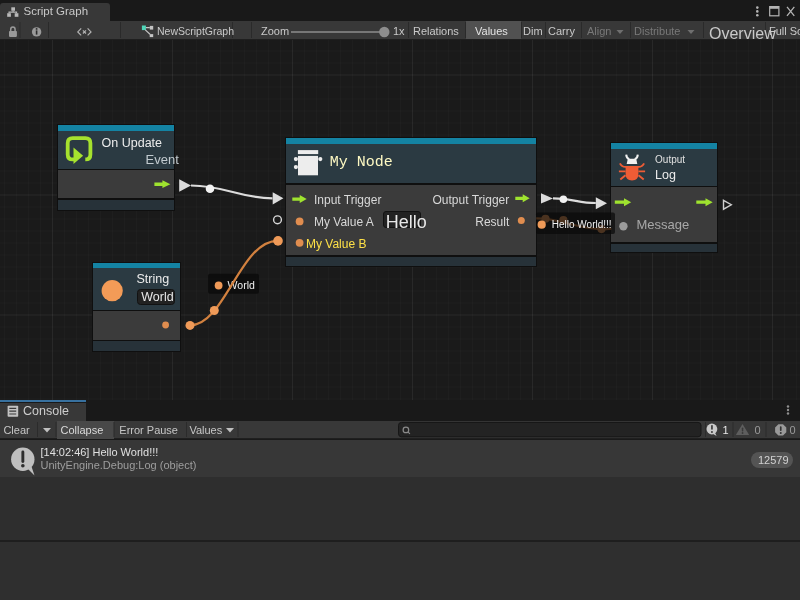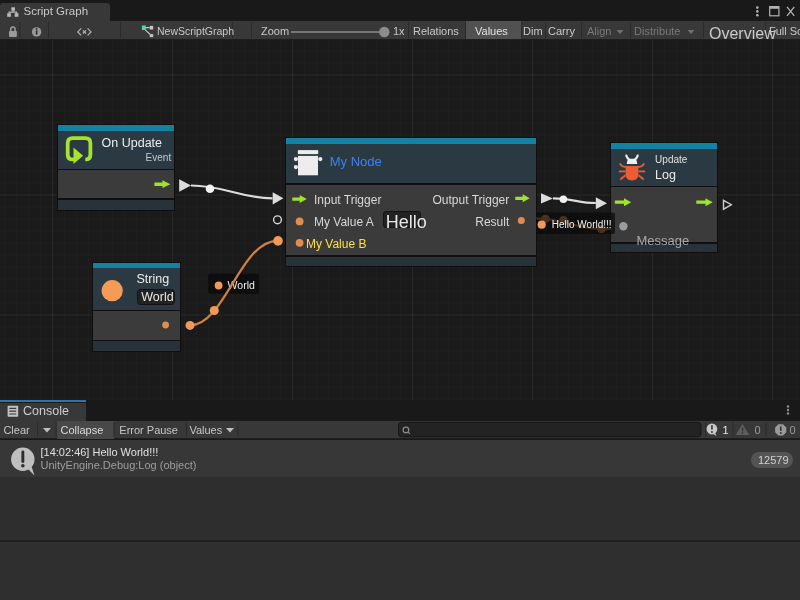--- a/index.html
+++ b/index.html
@@ -88,28 +88,28 @@
     linear-gradient(90deg, rgba(255,255,255,0.018) 1px, transparent 1px);
   background-size:120px 120px,120px 120px,12px 12px,12px 12px;
   background-position:0px 34.5px,52px 0px,0px 10.5px,4px 0px;"></div>
 
 <div class="abs" style="left:57px;top:124px;width:117.5px;height:87.4px;background:#0f0f0f;"></div>
 <div class="abs" style="left:58px;top:125px;width:115.5px;height:6px;background:#1483a3;"></div>
 <div class="abs" style="left:58px;top:131px;width:115.5px;height:38.3px;background:#2b3a42;"></div>
 <div class="abs" style="left:58px;top:170.3px;width:115.5px;height:28.1px;background:#3b3b3b;"></div>
 <div class="abs" style="left:58px;top:200.2px;width:115.5px;height:10.2px;background:#273239;"></div>
 <div class="t" style="left:101.6px;top:136.6px;font-size:12.5px;color:#ececec;">On Update</div>
-<div class="t" style="left:101.6px;top:153px;font-size:10px;color:#c2cacf;padding-left:44px;">Event</div>
+<div class="t" style="left:101.6px;top:153px;font-size:13px;color:#c2cacf;padding-left:44px;">Event</div>
 
 <div class="abs" style="left:285.3px;top:137px;width:251.9px;height:129.75px;background:#0f0f0f;"></div>
 <div class="abs" style="left:286.3px;top:138px;width:249.9px;height:6px;background:#1483a3;"></div>
 <div class="abs" style="left:286.3px;top:144px;width:249.9px;height:39px;background:#2b3a42;"></div>
 <div class="abs" style="left:286.3px;top:184.6px;width:249.9px;height:70.3px;background:#3b3b3b;"></div>
 <div class="abs" style="left:286.3px;top:257px;width:249.9px;height:8.8px;background:#273239;"></div>
-<div class="t" style="left:329.7px;top:155px;font-size:13px;color:#3b82f6;">My Node</div>
+<div class="t" style="left:329.7px;top:155px;font-size:15px;color:#fef9c3;font-family:Liberation Mono, monospace;">My Node</div>
 <div class="t" style="left:314px;top:194px;font-size:12px;color:#d8d8d8;">Input Trigger</div>
 <div class="t" style="left:314px;top:216px;font-size:12px;color:#d8d8d8;">My Value A</div>
 <div class="t" style="left:306px;top:238px;font-size:12px;color:#fde047;">My Value B</div>
 <div class="t" style="right:290.75px;top:193.7px;font-size:12px;color:#d8d8d8;">Output Trigger</div>
 <div class="t" style="right:290.75px;top:215.7px;font-size:12px;color:#d8d8d8;">Result</div>
 <div class="abs" style="left:382.5px;top:211.1px;width:38.4px;height:17.2px;background:#222222;border:1px solid #121212;border-radius:3px;box-sizing:border-box;"></div>
 <div class="t" style="left:385.8px;top:213.4px;font-size:18px;color:#e8e8e8;">Hello</div>
 
 <div class="abs" style="left:91.5px;top:262px;width:89.5px;height:90px;background:#0f0f0f;"></div>
 <div class="abs" style="left:92.5px;top:263px;width:87.5px;height:5px;background:#1483a3;"></div>
@@ -118,23 +118,23 @@
 <div class="abs" style="left:92.5px;top:341.2px;width:87.5px;height:9.8px;background:#273239;"></div>
 <div class="t" style="left:136.5px;top:272.8px;font-size:12.5px;color:#ececec;">String</div>
 <div class="abs" style="left:136.5px;top:288.5px;width:38.2px;height:16.9px;background:#222222;border:1px solid #121212;border-radius:3.5px;box-sizing:border-box;"></div>
 <div class="t" style="left:141.3px;top:290.6px;font-size:12.5px;color:#e8e8e8;">World</div>
 
 <div class="abs" style="left:610.4px;top:142px;width:107.5px;height:111.2px;background:#0f0f0f;"></div>
 <div class="abs" style="left:611.4px;top:143px;width:105.5px;height:5.7px;background:#1483a3;"></div>
 <div class="abs" style="left:611.4px;top:148.7px;width:105.5px;height:37.3px;background:#2b3a42;"></div>
 <div class="abs" style="left:611.4px;top:187.2px;width:105.5px;height:54.9px;background:#3b3b3b;"></div>
 <div class="abs" style="left:611.4px;top:243.6px;width:105.5px;height:8.6px;background:#273239;"></div>
-<div class="t" style="left:655.1px;top:155.3px;font-size:10px;color:#e0e0e0;">Update</div>
+<div class="t" style="left:655.1px;top:155.3px;font-size:10px;color:#e0e0e0;">Output</div>
 <div class="t" style="left:655.1px;top:168.5px;font-size:12.5px;color:#ececec;text-align:right;">Log</div>
-<div class="t" style="left:636.4px;top:218.4px;font-size:13px;color:#a8a8a8;margin-top:16px;">Message</div>
+<div class="t" style="left:636.4px;top:218.4px;font-size:13px;color:#a8a8a8;">Message</div>
 
 <svg class="abs" style="left:0;top:0;" width="800" height="400">
 
   <g stroke="#a6e22e" stroke-width="3.8" fill="none">
     <path d="M85.3 159.4 H85.4 Q90.4 159.4 90.4 154.4 V143.2 Q90.4 138.2 85.4 138.2 H72.7 Q67.7 138.2 67.7 143.2 V154.4 Q67.7 159.4 72.7 159.4 H74.2"></path>
   </g>
   <path d="M73.5 147.4 L83.1 155.75 L73.5 164.1 Z" fill="#a6e22e"></path>
 
   <g fill="#ededed">
     <rect x="297.9" y="150.1" width="20.3" height="4"></rect>

